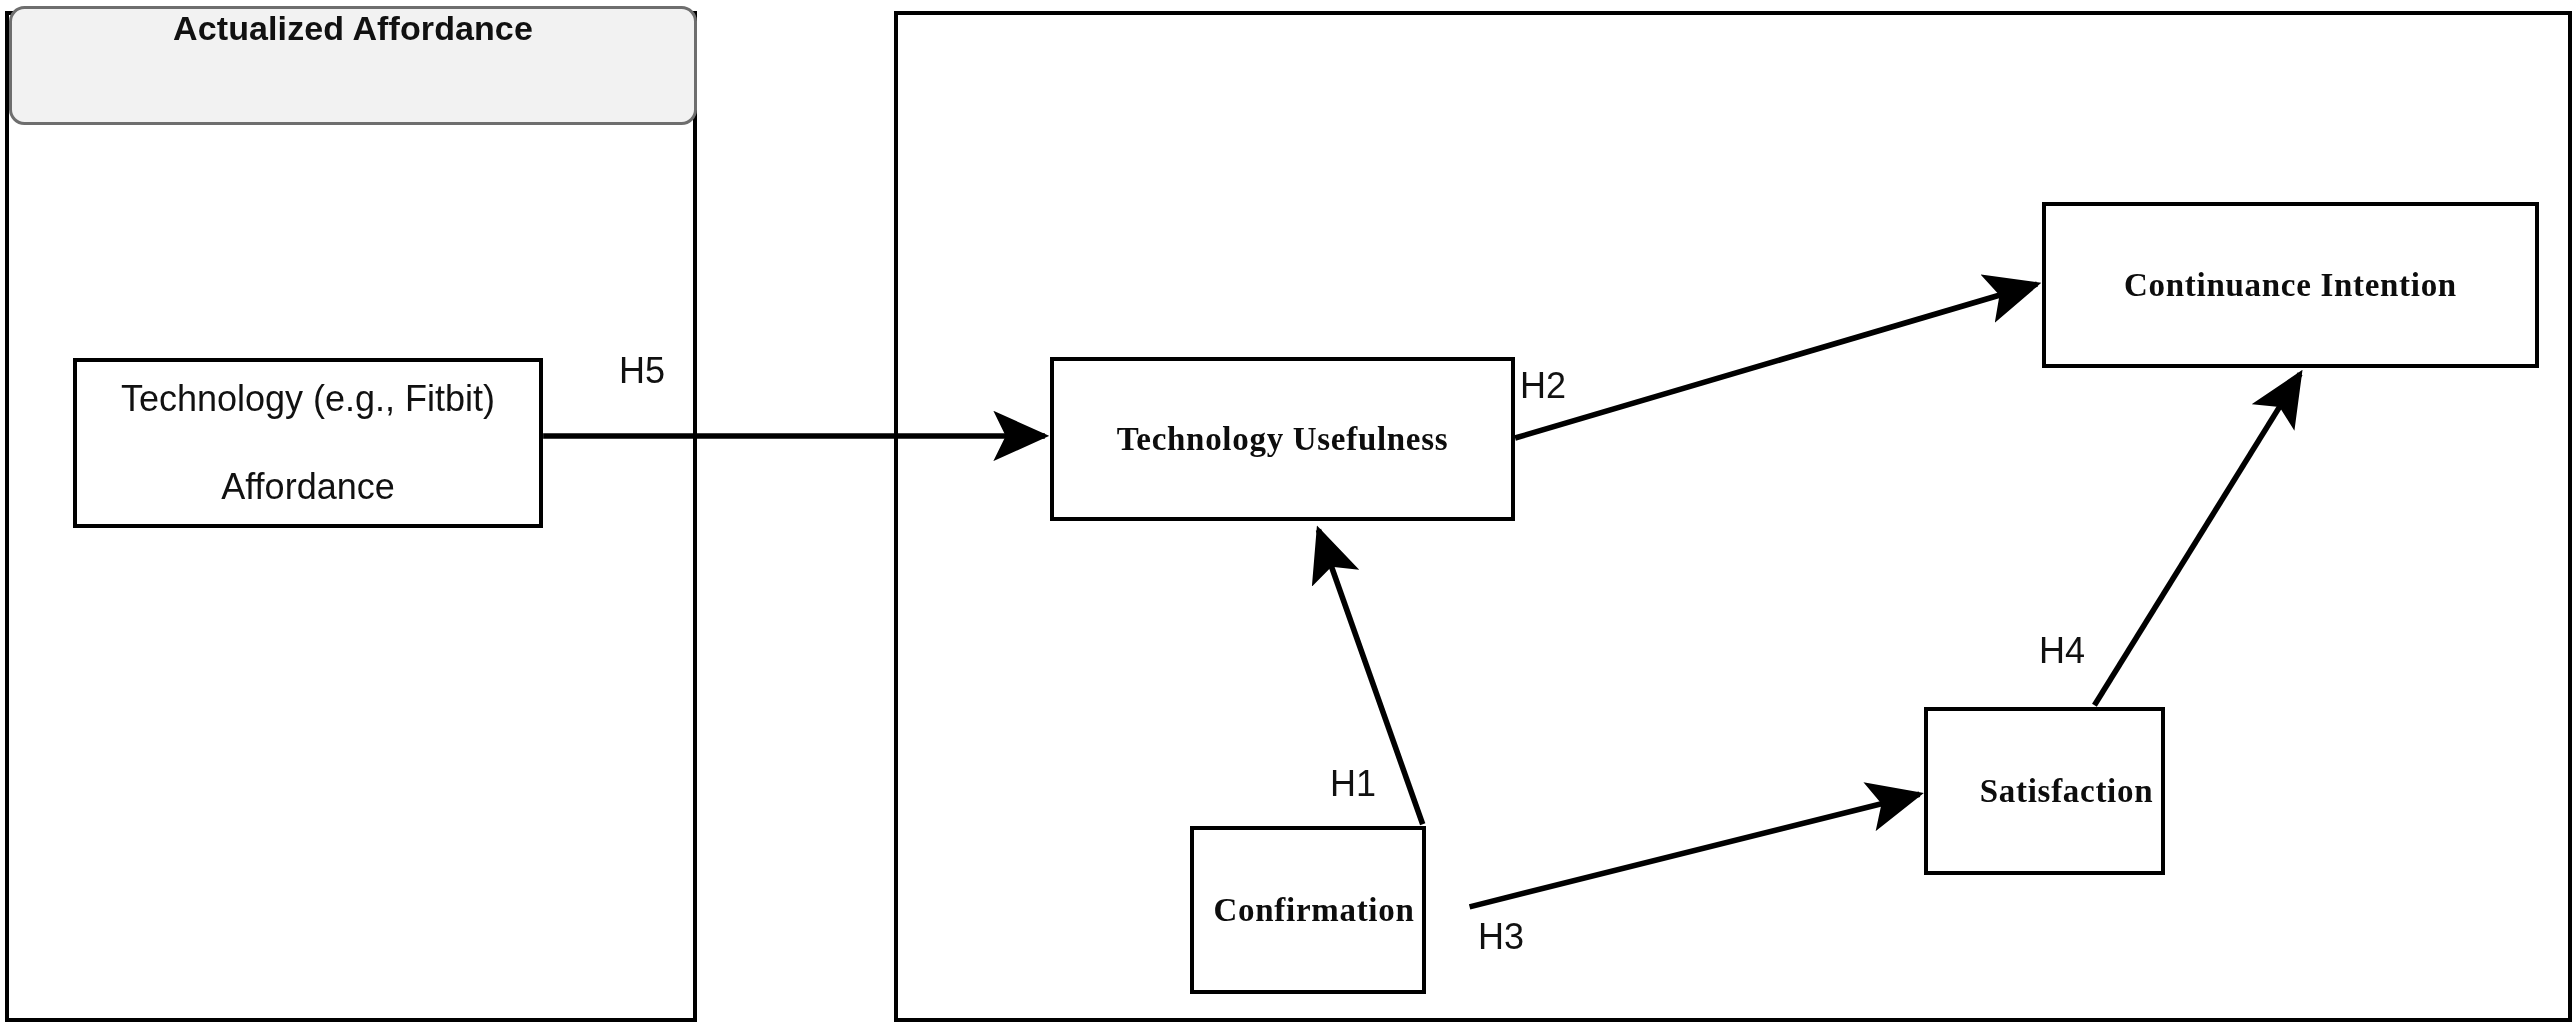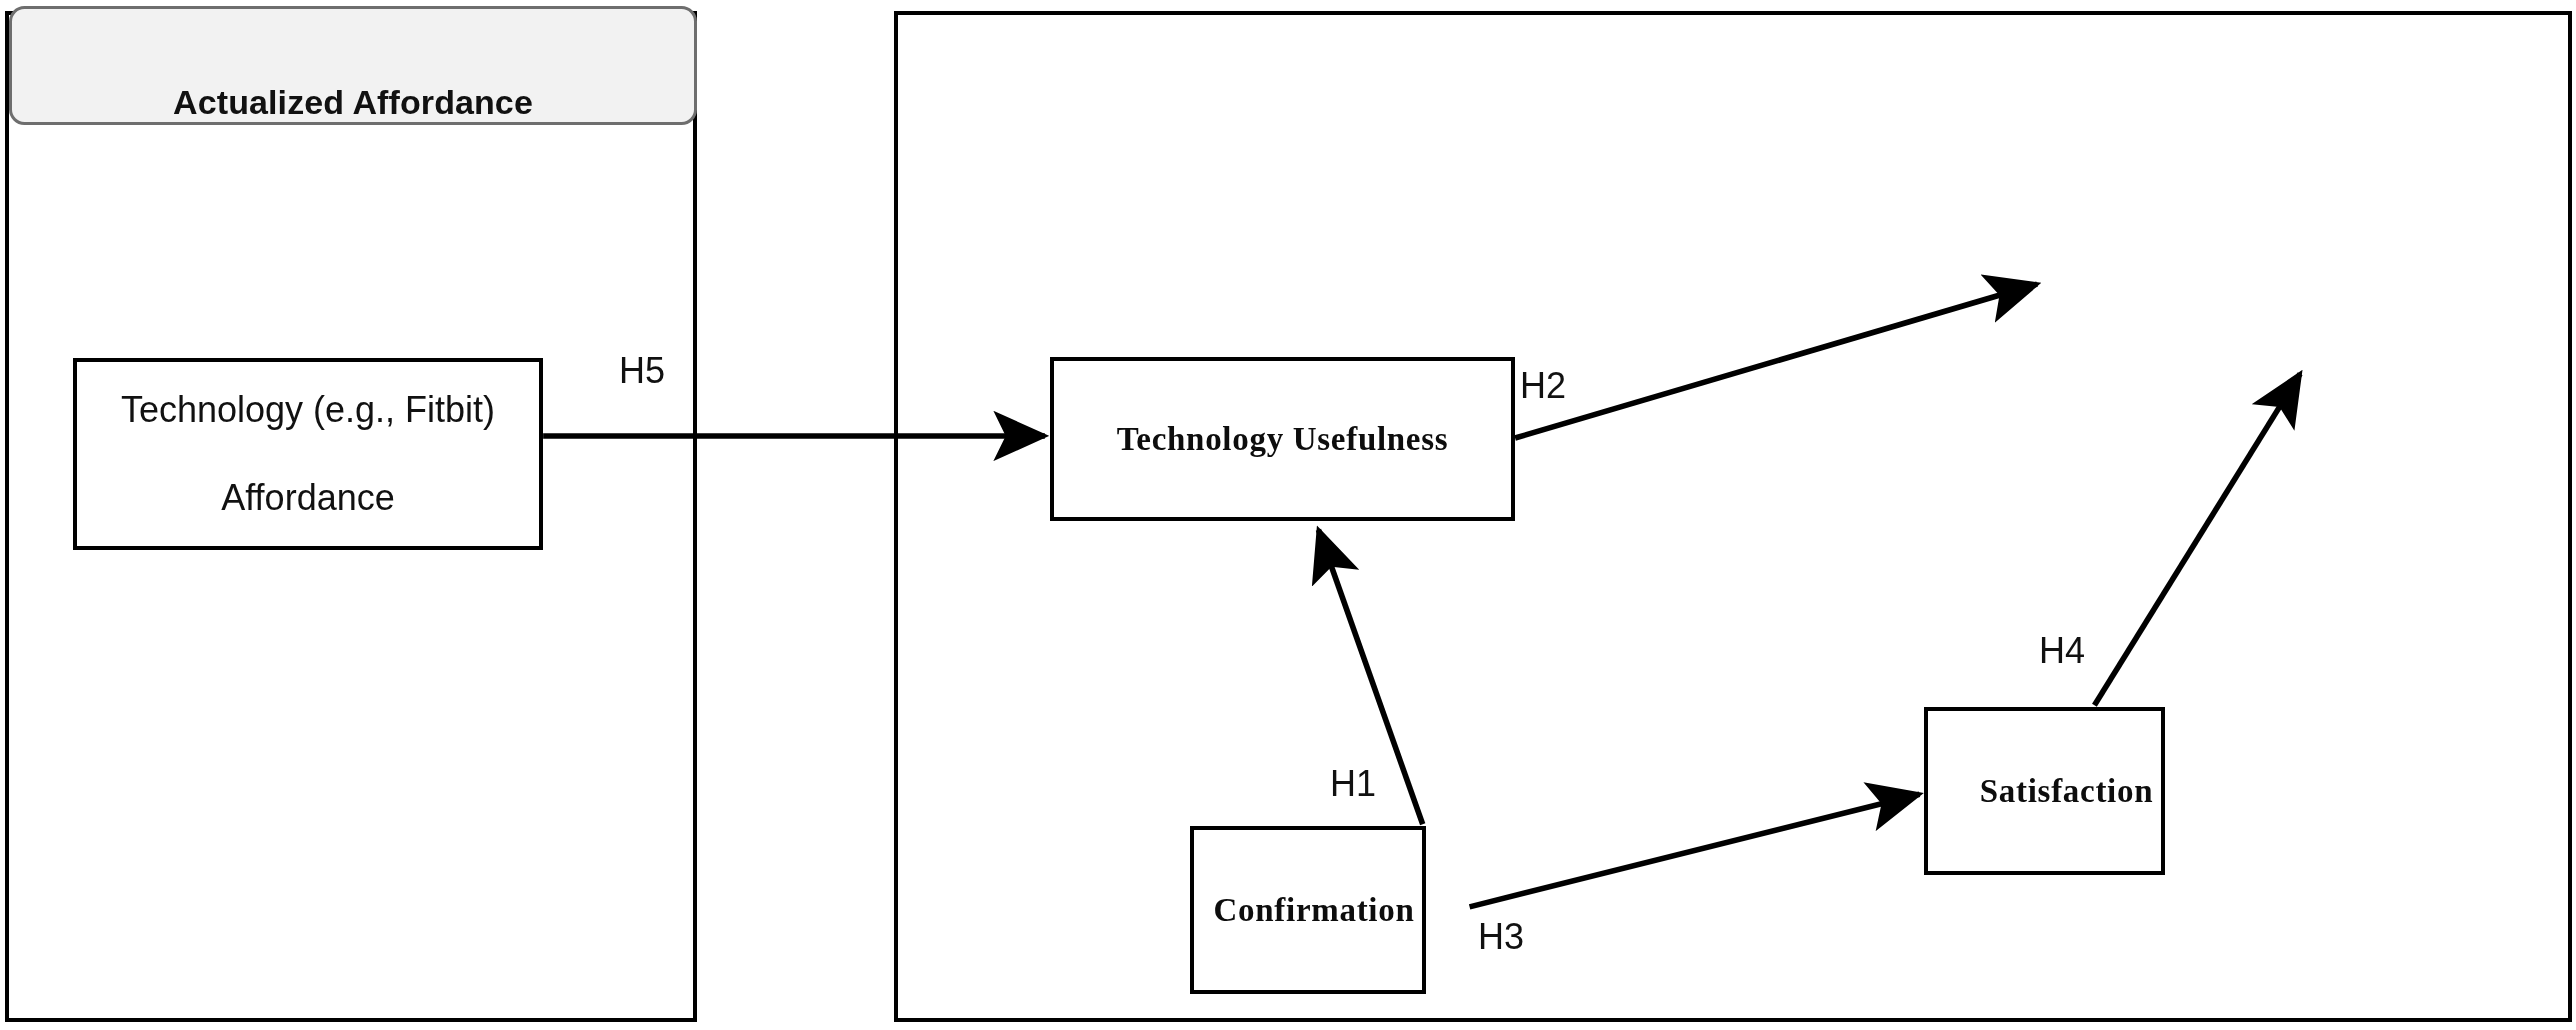--- a/index.html
+++ b/index.html
@@ -9,33 +9,33 @@
   .canvas{position:absolute;left:0;top:0;width:2576px;height:1030px;}
 
   
   .group-box{position:absolute;border:4.9px solid #000000;background:#ffffff;box-sizing:border-box;}
   #group-left{left:4.9px;top:11.2px;width:692px;height:1011px;}
   #group-right{left:894px;top:11.2px;width:1678px;height:1011px;}
 
   
   .group-header{position:absolute;background:#f2f2f2;border:3.5px solid #6e6e6e;
                 border-radius:15.4px;box-sizing:border-box;display:flex;
-                align-items:flex-end;justify-content:center;}
+                align-items:flex-start;justify-content:center;}
   #header-left{left:9px;top:5.6px;width:688px;height:119px;}
   #header-right{left:932px;top:5.6px;width:1603px;height:119px;}
   .group-header span{font-weight:bold;font-size:34px;color:#111111;
                      letter-spacing:0.1px;white-space:nowrap;}
 
   
   .node{position:absolute;border:4.9px solid #000000;background:#ffffff;
         box-sizing:border-box;display:flex;align-items:center;justify-content:center;
         text-align:center;}
   .node span{display:block;line-height:1.22;}
 
-  #node-technology{left:73px;top:358px;width:470px;height:192px;}
+  #node-technology{left:73px;top:358px;width:470px;height:170px;}
   #node-technology span{font-family:"Liberation Sans", sans-serif;font-weight:400;
                         font-size:36px;color:#111;}
 
   #node-pu{left:1050px;top:357px;width:465px;height:164px;}
   #node-ci{left:2042px;top:202px;width:497px;height:166px;}
   #node-satisfaction{left:1924px;top:707px;width:241px;height:168px;padding-left:44px;}
   #node-confirmation{left:1190px;top:826px;width:236px;height:168px;padding-left:12px;}
 
   #node-pu span,#node-ci span,#node-satisfaction span,#node-confirmation span{
       font-family:"Liberation Serif", serif;font-weight:bold;font-size:33px;color:#0d0d0d;
@@ -88,20 +88,23 @@
     <span>
       <span>Technology (e.g., Fitbit)</span><br>
       <span>Affordance</span>
     </span>
   </div>
 
   <div class="node" id="node-pu">
     <span>Technology Usefulness</span>
   </div>
 
+  <div class="node" id="node-ci">
+    <span>Continuance Intention</span>
+  </div>
 
   <div class="node" id="node-satisfaction">
     <span>Satisfaction</span>
   </div>
 
   <div class="node" id="node-confirmation">
     <span>Confirmation</span>
   </div>
 
   <div class="hlabel" id="label-h5">H5</div>

